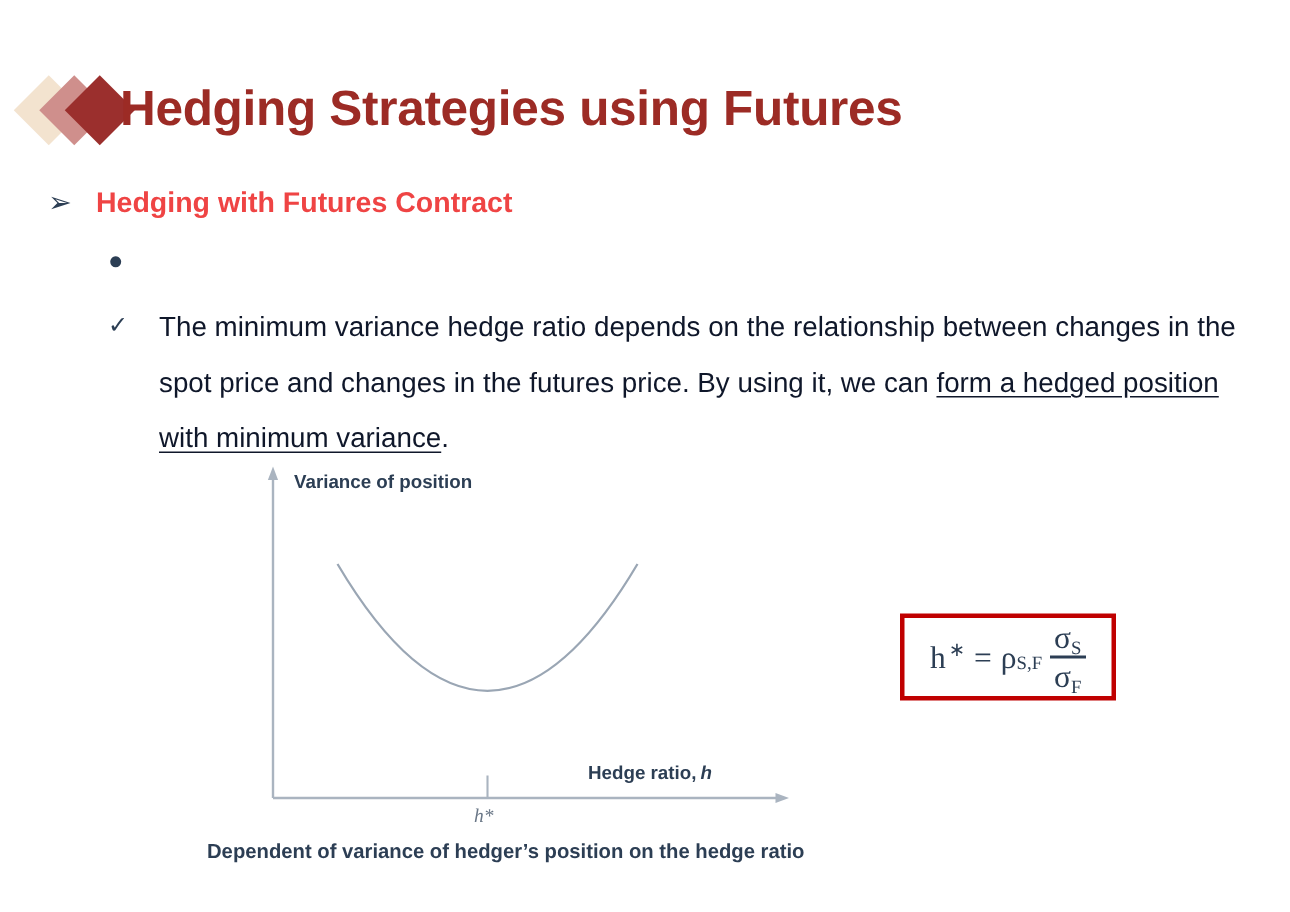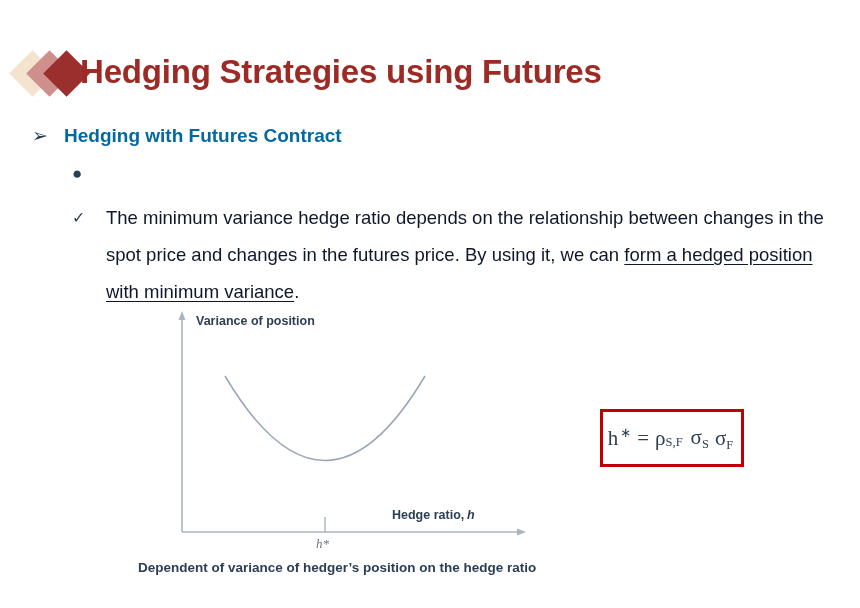--- a/index.html
+++ b/index.html
@@ -59,21 +59,21 @@
     position: absolute;
     display: flex;
     align-items: flex-start;
   }
   .marker {
     flex: 0 0 auto;
     color: #2c3e54;
     text-align: left;
   }
   .bullet-text {
-    color: #0369a1;
+    color: #ef4444;
   }
 
   #row-level1 { left: 32px; top: 124px; }
   #row-level1 .marker { width: 32px; font-size: 19px; line-height: 24px; }
   #row-level1 .bullet-text { font-size: 19px; font-weight: bold; line-height: 24px; }
 
   #row-level2 { left: 72px; top: 161px; }
   #row-level2 .marker { width: 34px; font-size: 17px; line-height: 25px; }
   #row-level2 .bullet-text { font-size: 19px; font-weight: bold; line-height: 25px; }
 
@@ -157,21 +157,21 @@
   }
   .f-eq { margin: 0 6px; }
   .f-rho { position: relative; }
   .sub {
     font-size: 12.5px;
     position: relative;
     top: 4px;
   }
   .frac {
     display: inline-flex;
-    flex-direction: row;
+    flex-direction: column;
     align-items: center;
     margin-left: 5px;
     line-height: 1.05;
   }
   .frac .num { padding: 0 3px 1px 3px; }
   .frac .den { padding: 1px 3px 0 3px; text-align: center; }
   .frac .bar {
     width: 100%;
     height: 1.5px;
     background: #2c3e54;

